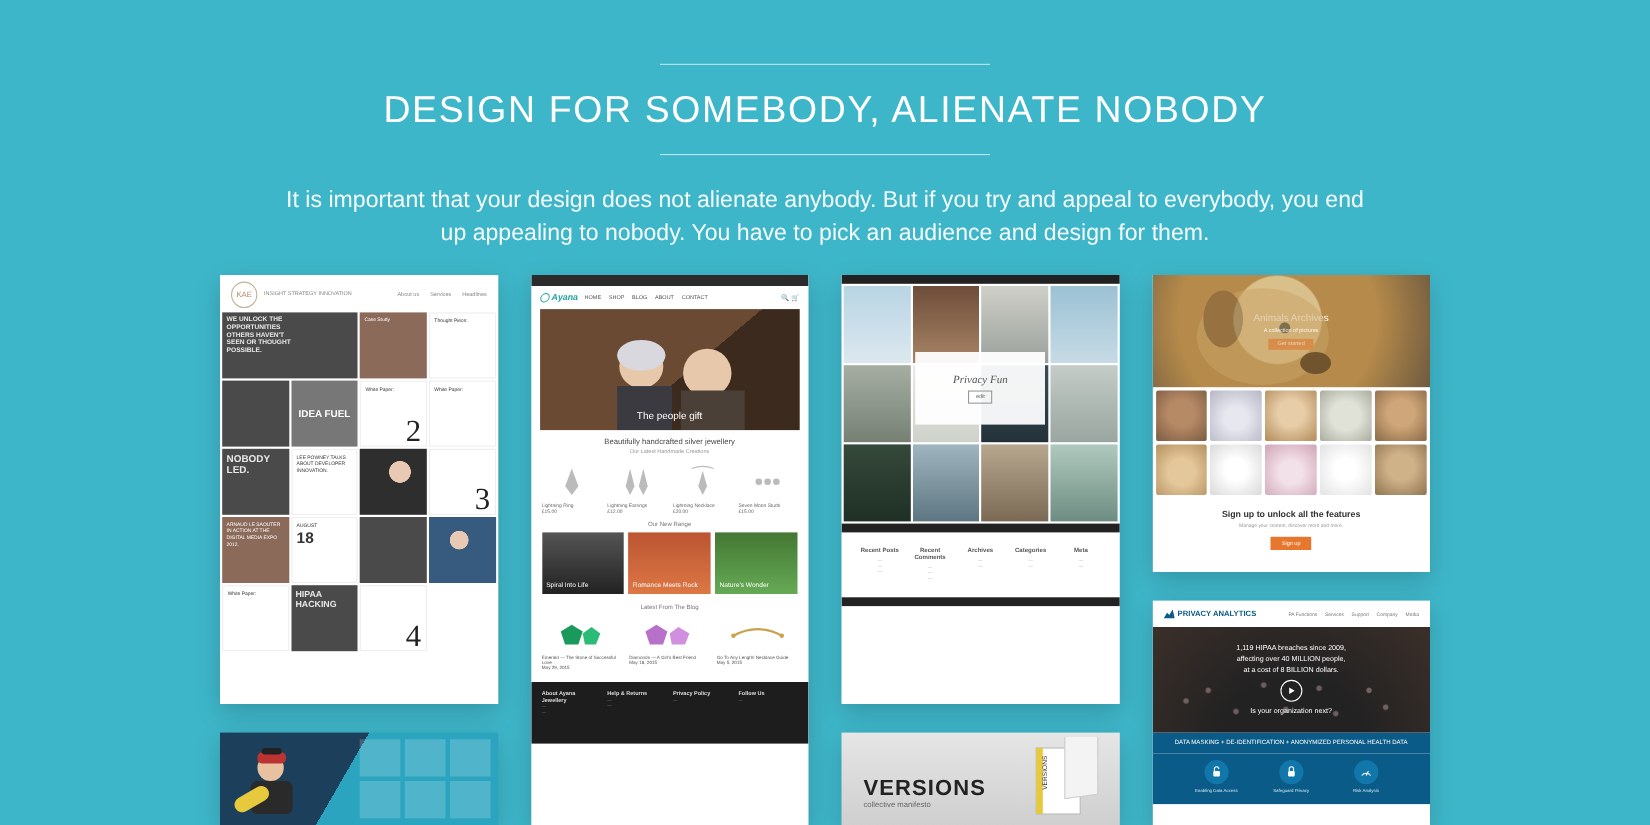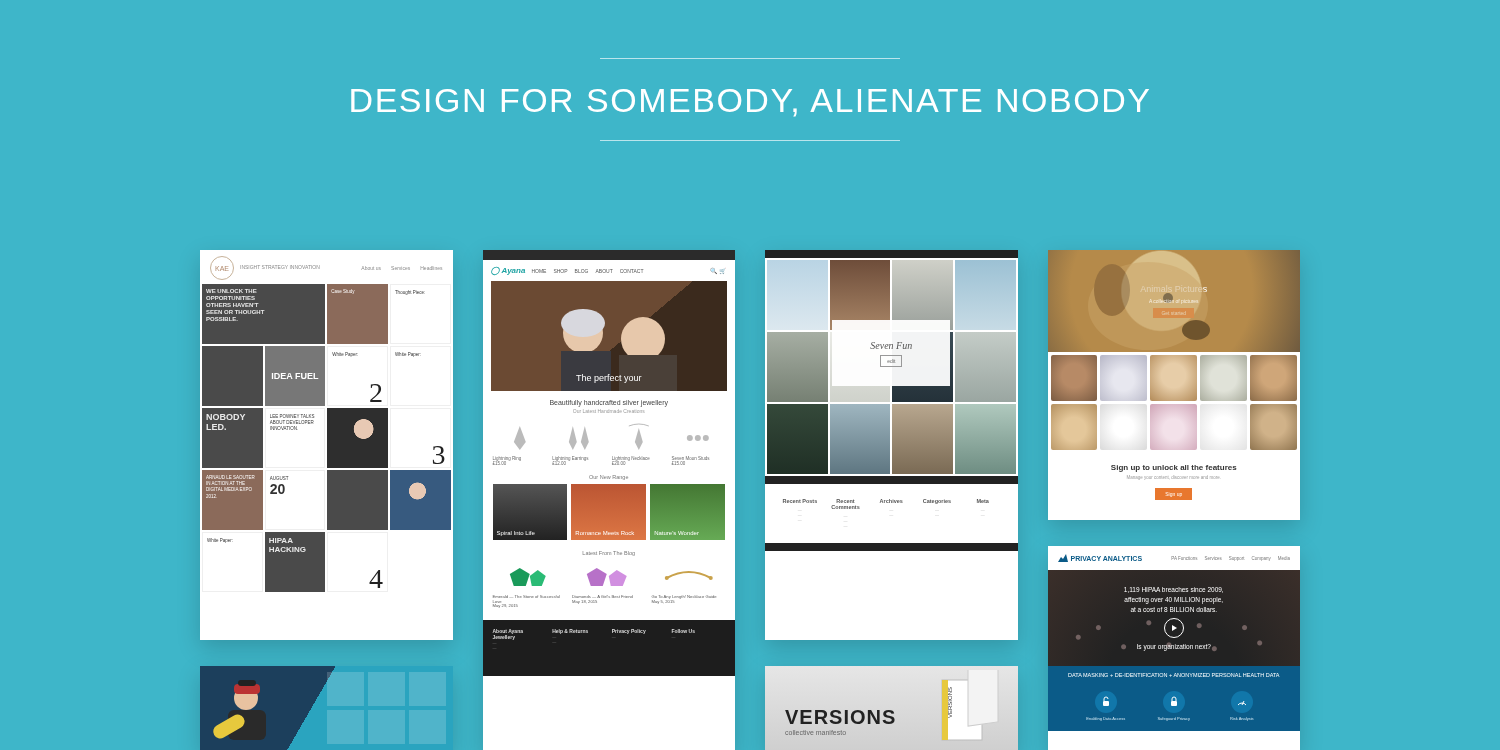--- a/index.html
+++ b/index.html
@@ -189,20 +189,21 @@
   .pv-iconwrap { display:flex; flex-direction:column; align-items:center; gap:3px; }
 </style>
 </head>
 <body>
 
 <div class="wrap">
   <div class="heading-block">
     <div class="rule"></div>
     <h1>DESIGN FOR SOMEBODY, ALIENATE NOBODY</h1>
     <div class="rule"></div>
+    <p class="subhead">It is important that your design does not alienate anybody. But if you try and appeal to everybody, you end up appealing to nobody. You have to pick an audience and design for them.</p>
   </div>
 
   <div class="gallery">
 
     <div class="col">
       <div class="thumb kae">
         <div class="kae-top">
           <div class="kae-logo">KAE</div>
           <div class="kae-tag">INSIGHT
 STRATEGY
@@ -229,21 +230,21 @@
           <div class="cell idea">IDEA FUEL</div>
           <div class="cell white"><span class="tiny">White Paper:</span><span class="big">2</span></div>
           <div class="cell white"><span class="tiny">White Paper:</span></div>
           <div class="cell dark"><b style="font-size:9px">NOBODY LED.</b></div>
           <div class="cell white"><span class="tiny">LEE POWNEY TALKS ABOUT DEVELOPER INNOVATION.</span></div>
           <div class="cell portrait1"></div>
           <div class="cell white">
               <span class="big">3</span>
             </div>
           <div class="cell brown"><span class="tiny" style="color:#fff">ARNAUD LE SAOUTER IN ACTION AT THE DIGITAL MEDIA EXPO 2012.</span></div>
-          <div class="cell white"><span class="tiny">AUGUST</span><br><b style="font-size:14px">20</b></div>
+          <div class="cell white"><span class="tiny">AUGUST</span><br><b style="font-size:14px">18</b></div>
           <div class="cell dark"></div>
           <div class="cell portrait2"></div>
           <div class="cell white"><span class="tiny">White Paper:</span></div>
           <div class="cell dark"><b style="font-size:8px">HIPAA HACKING</b></div>
           <div class="cell white">
               <span class="big">4</span>
             </div>
         </div>
       </div>
       <div class="thumb skater">
@@ -280,21 +281,21 @@
           <span style="margin-left:auto;font-size:6px;color:#777">🔍 🛒</span>
         </div>
         <div class="ay-hero">
           <svg width="100%" height="100%" style="position:absolute;inset:0" preserveAspectRatio="none">
             <circle cx="92" cy="52" r="20" fill="#e7c8ab"></circle>
               <circle cx="152" cy="58" r="22" fill="#e7c8ab"></circle>
             <rect x="70" y="70" width="50" height="40" fill="#3a3a40"></rect>
               <rect x="128" y="74" width="58" height="36" fill="#4a4038"></rect>
             <ellipse cx="92" cy="42" rx="22" ry="14" fill="#d8d8de"></ellipse>
           </svg>
-          <span style="position:relative">The perfect your</span>
+          <span style="position:relative">The people gift</span>
         </div>
         <div class="ay-sub">Beautifully handcrafted silver jewellery</div>
         <div class="ay-sub2">Our Latest Handmade Creations</div>
         <div class="ay-prod">
           <div class="p"><svg viewBox="0 0 40 36">
                 <path d="M20 6 L26 22 L20 30 L14 22 Z" fill="#bbb"></path>
               </svg><div class="lbl"><span>Lightning Ring</span><br><span>£15.00</span></div></div>
           <div class="p"><svg viewBox="0 0 40 36">
                 <path d="M14 6 L18 22 L14 30 L10 22 Z" fill="#bbb"></path>
                 <path d="M26 6 L30 22 L26 30 L22 22 Z" fill="#bbb"></path>
@@ -350,21 +351,21 @@
             <div class="t t4"></div>
           <div class="t t5"></div>
             <div class="t t6"></div>
             <div class="t t7"></div>
             <div class="t t8"></div>
           <div class="t t9"></div>
             <div class="t t10"></div>
             <div class="t t11"></div>
             <div class="t t12"></div>
           <div class="sm-overlay">
-            <span class="tt">Seven Fun</span>
+            <span class="tt">Privacy Fun</span>
             <span class="btn">edit</span>
           </div>
         </div>
         <div class="sm-bar2"></div>
         <div class="sm-cols">
           <div><b>Recent Posts</b><span>—<br>—<br>—</span></div>
           <div><b>Recent Comments</b><span>—<br>—<br>—</span></div>
           <div><b>Archives</b><span>—<br>—</span></div>
           <div><b>Categories</b><span>—<br>—</span></div>
           <div><b>Meta</b><span>—<br>—</span></div>
@@ -387,21 +388,21 @@
 
     <div class="col">
       <div class="thumb animals">
         <div class="an-hero">
           <svg width="100%" height="100%" style="position:absolute;inset:0;opacity:.5" preserveAspectRatio="none">
             <ellipse cx="100" cy="56" rx="60" ry="44" fill="#caa468"></ellipse>
             <ellipse cx="64" cy="40" rx="18" ry="26" fill="#7a5a35"></ellipse>
             <circle cx="120" cy="48" r="5" fill="#2b1f12"></circle>
             <ellipse cx="148" cy="80" rx="14" ry="10" fill="#2b1f12"></ellipse>
           </svg>
-          <span class="tt">Animals Pictures</span>
+          <span class="tt">Animals Archives</span>
           <span class="ln">A collection of pictures</span>
           <span class="btn">Get started</span>
         </div>
         <div class="an-grid">
           <div class="ag ag1"></div>
             <div class="ag ag2"></div>
             <div class="ag ag3"></div>
             <div class="ag ag4"></div>
             <div class="ag ag5"></div>
           <div class="ag ag6"></div>

